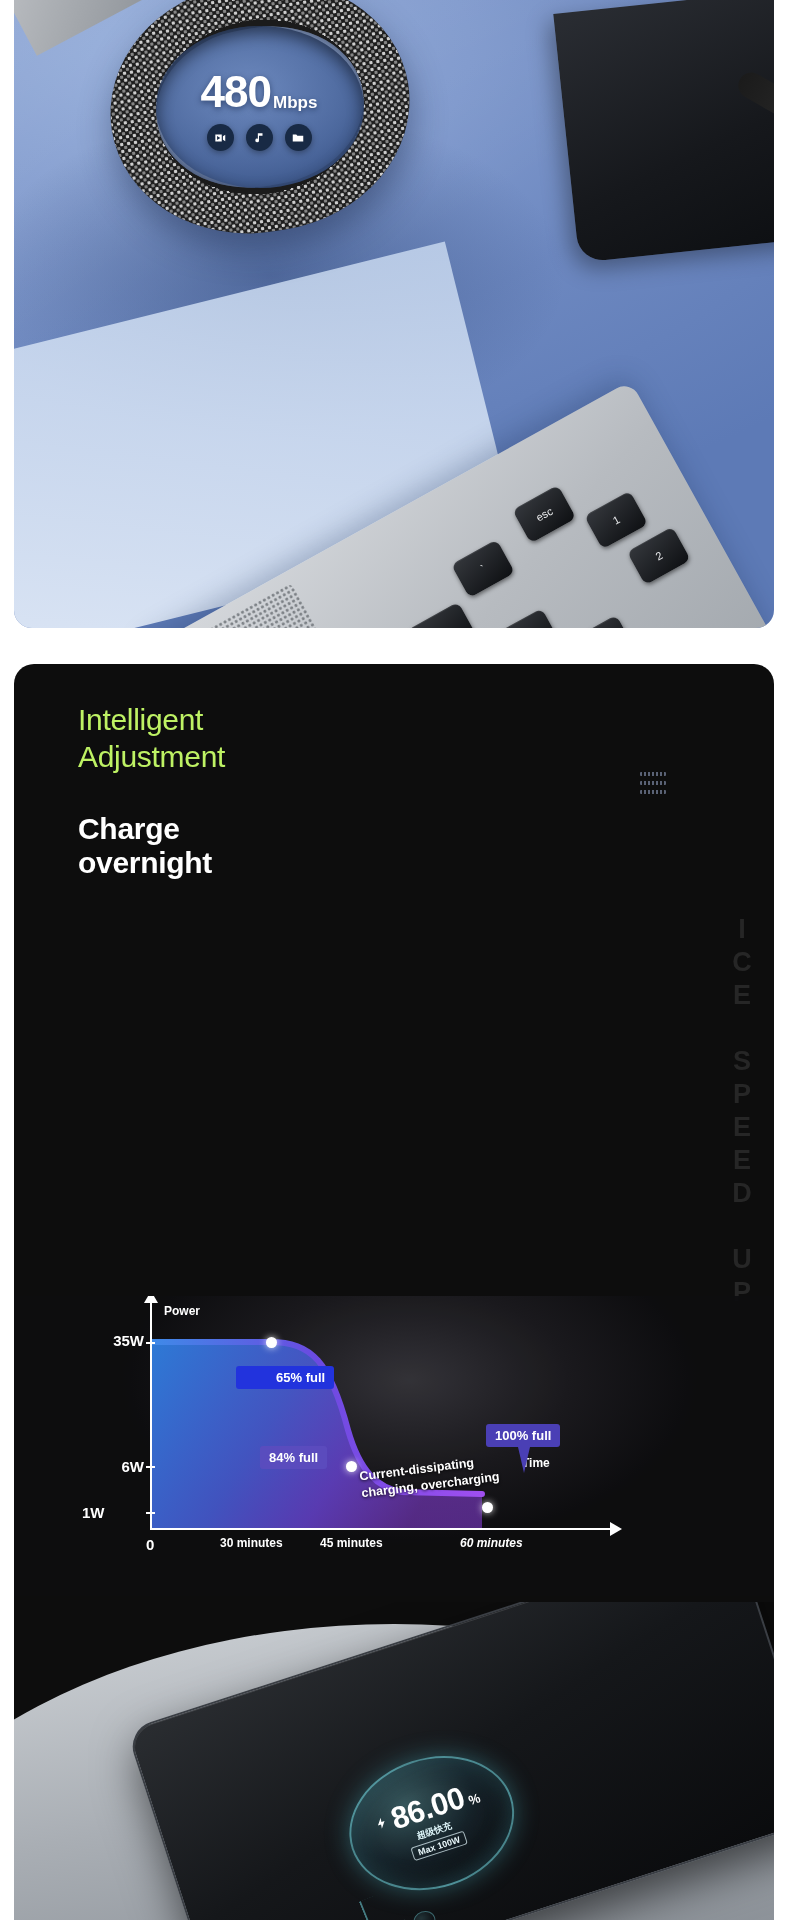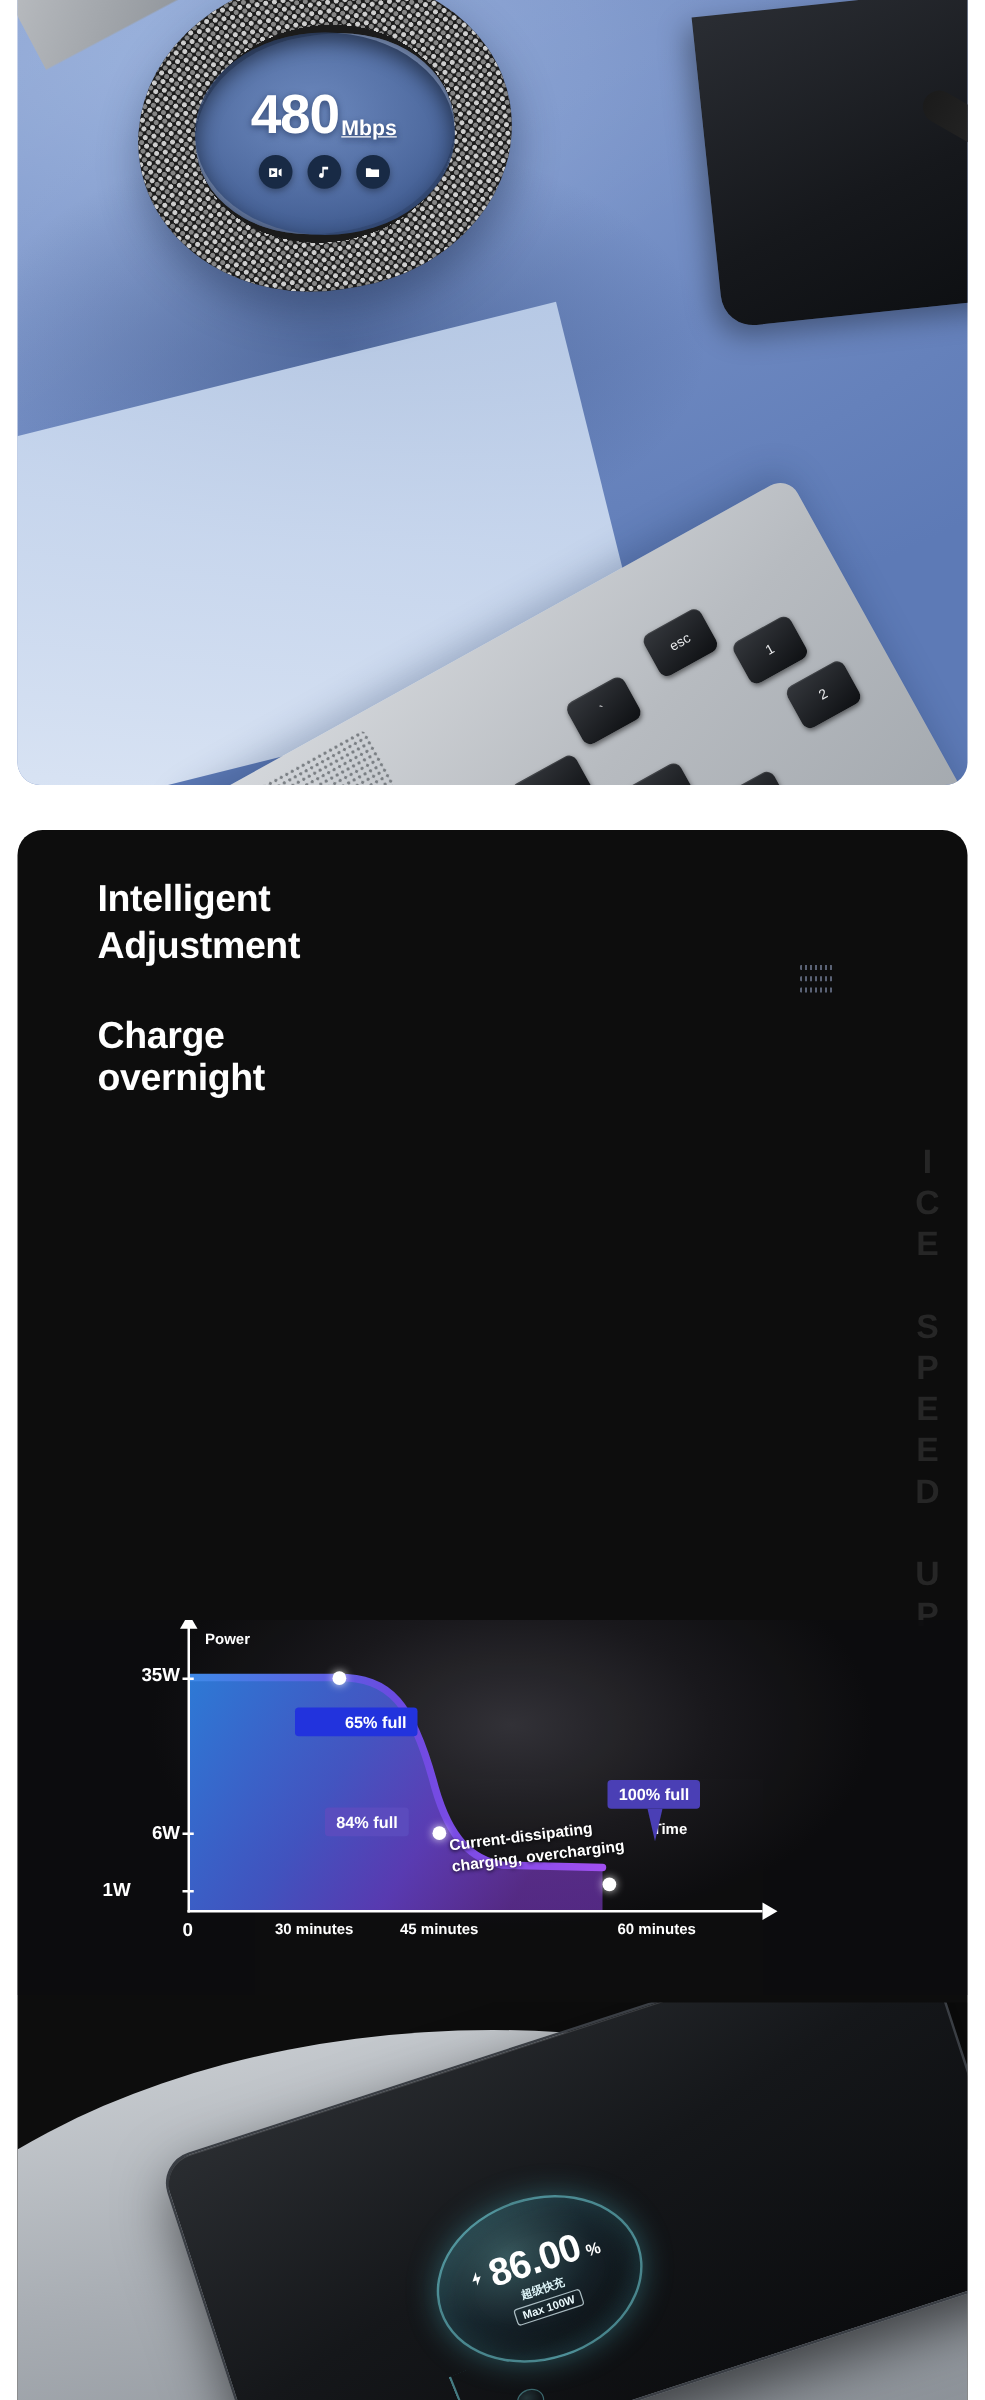--- a/index.html
+++ b/index.html
@@ -78,21 +78,20 @@
     position:absolute; left:140px; top:70px; width:210px; text-align:right; z-index:6;
   }
   .speed-line{ display:flex; align-items:flex-end; justify-content:center; gap:2px; }
   .speed-num{
     font-size:44px; font-weight:800; color:#fff; letter-spacing:-1px; line-height:1;
     text-shadow:0 2px 6px rgba(10,25,60,.55);
   }
   .speed-unit{
     font-size:17px; font-weight:800; color:#fff; line-height:1; padding-bottom:3px;
     text-shadow:0 2px 5px rgba(10,25,60,.55);
-    text-decoration:underline;
   }
   .speed-icons{ display:flex; gap:12px; justify-content:center; margin-top:10px; }
   .sp-ic{
     width:27px; height:27px; border-radius:50%;
     background:#182a45; display:flex; align-items:center; justify-content:center;
     box-shadow:0 2px 6px rgba(0,0,0,.35);
   }
   .sp-ic svg{ width:14px; height:14px; fill:#fff; }
 
   
@@ -116,21 +115,21 @@
     border-radius:7px; box-shadow:0 2px 4px rgba(0,0,0,.5), inset 0 1px 0 rgba(255,255,255,.08);
     color:#e9eaec; font-size:11px; display:flex; align-items:center; justify-content:center;
   }
 
   
   .panel-dark{
     position:absolute; left:14px; top:664px; width:760px; height:1256px;
     background:#0d0d0d; border-radius:20px 20px 0 0; overflow:hidden;
   }
   .h1{
-    color:#ffffff; font-size:30px; font-weight:700; line-height:1.22; letter-spacing:-.3px;
+    color:#bef264; font-size:30px; font-weight:400; line-height:1.22; letter-spacing:-.3px;
   }
   .h2{
     color:#fff; font-size:30px; font-weight:800; letter-spacing:-.3px; margin-top:30px;
   }
   .body-copy{
     position:absolute; left:64px; top:0; width:430px;
     color:#fff; font-size:15.5px; font-weight:700; line-height:1.42;
   }
   .menu-icon{
     position:absolute; right:108px; top:108px; width:26px; height:22px;
@@ -361,21 +360,21 @@
         <div class="ytick" style="left:-42px; top:36px; width:62px; text-align:right;">35W</div>
         <div class="ytick-mark" style="top:46px;"></div>
         <div class="ytick" style="left:-42px; top:162px; width:62px; text-align:right;">6W</div>
         <div class="ytick-mark" style="top:170px;"></div>
         <div class="ytick" style="left:-42px; top:208px; width:62px; text-align:left;">1W</div>
         <div class="ytick-mark" style="top:216px;"></div>
 
         <div class="xtick" style="left:22px; font-size:15px;">0</div>
         <div class="xtick" style="left:96px;">30 minutes</div>
         <div class="xtick" style="left:196px;">45 minutes</div>
-        <div class="xtick" style="left:370px;">60 minutes</div>
+        <div class="xtick" style="left:336px;font-style:italic;">60 minutes</div>
 
         <div class="dot" style="left:142px; top:41px;"></div>
         <div class="dot" style="left:222px; top:165px;"></div>
         <div class="dot" style="left:358px; top:206px;"></div>
 
         <div class="tag tag-65" style="left:112px; top:70px;">65% full</div>
         <div class="tag tag-80" style="left:136px; top:150px;">84% full</div>
         <div class="tag tag-100" style="left:338px; top:128px;margin-left:24px;">100% full</div>
 
         <div class="note" style="left:236px; top:164px;">

